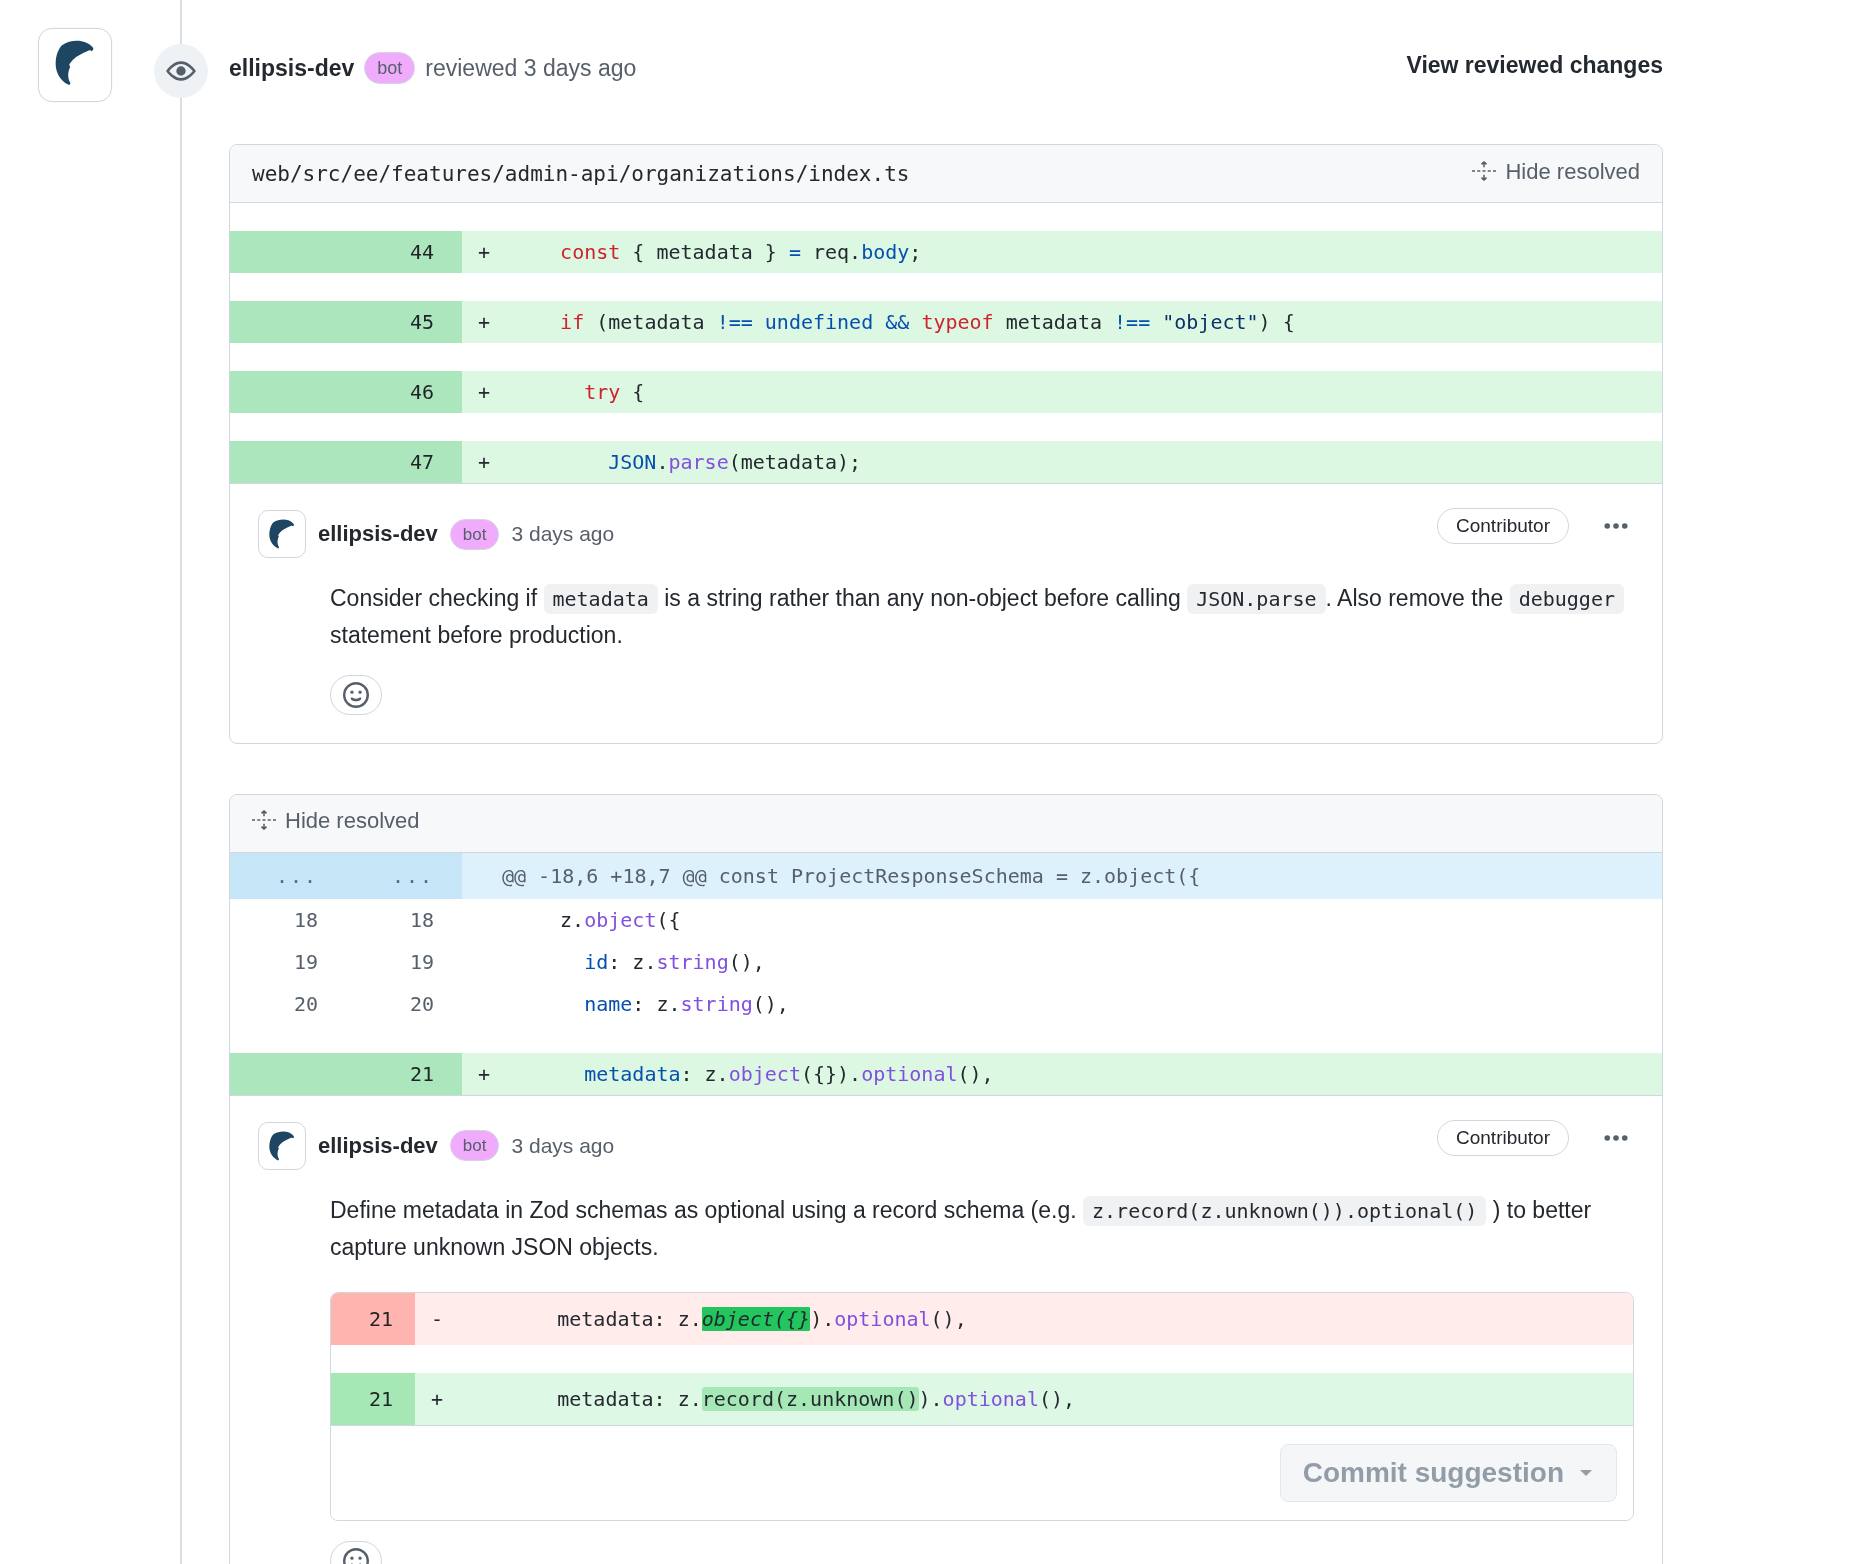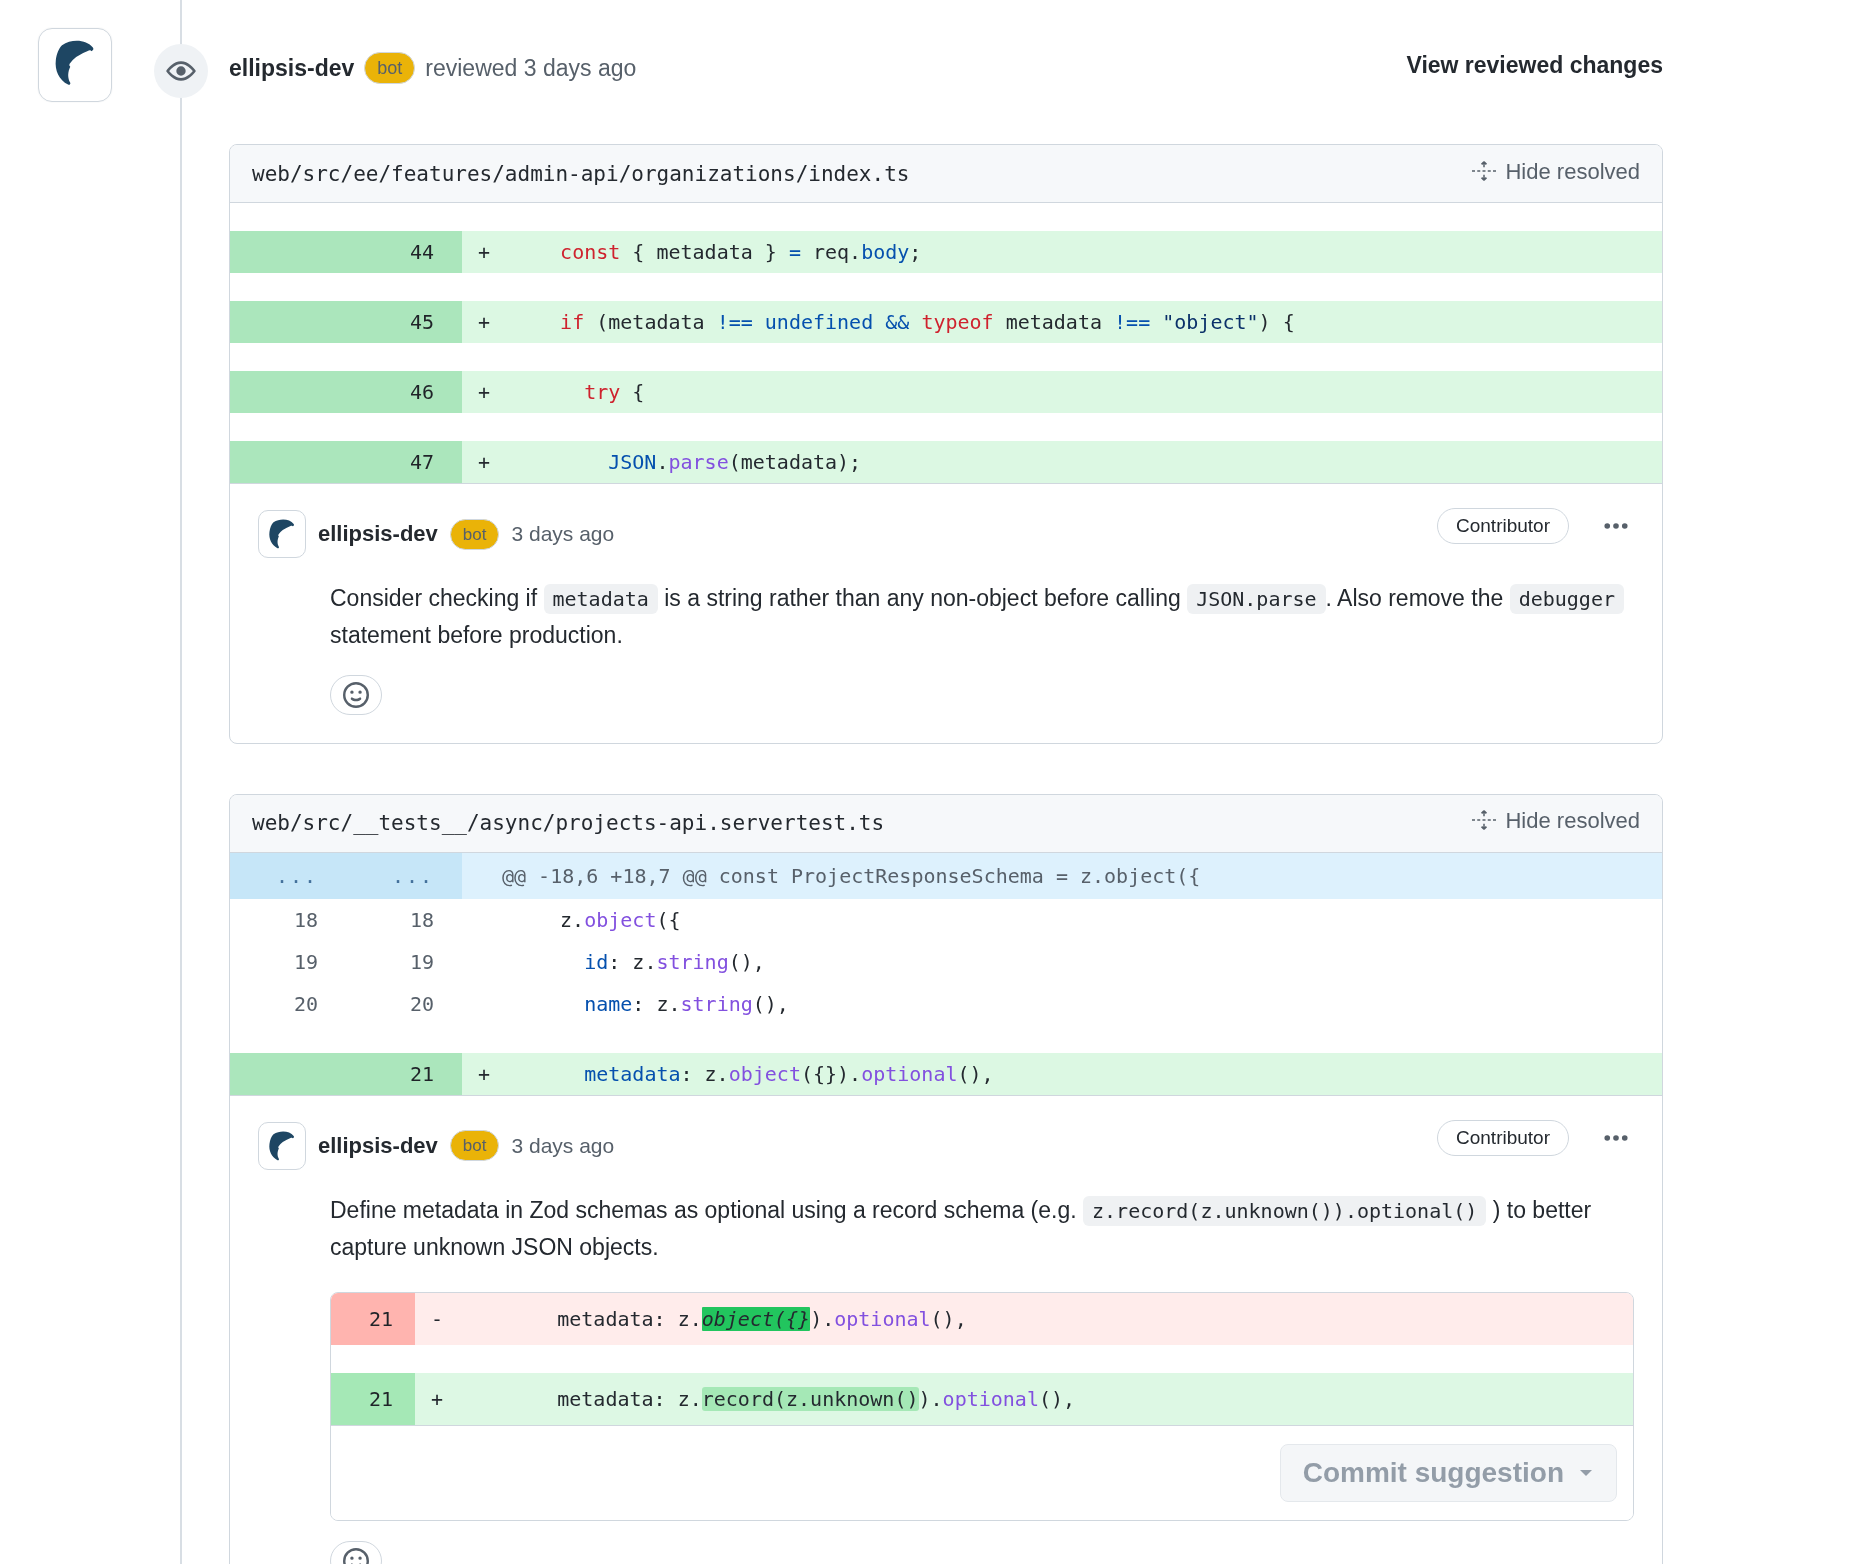--- a/index.html
+++ b/index.html
@@ -23,21 +23,21 @@
     background:#eff2f5; display:flex; align-items:center; justify-content:center; color:#57606a;
   }
 
   .content { position:absolute; left:229px; top:44px; width:1434px; }
 
   
   .review-header { position:relative; height:48px; display:flex; align-items:center; gap:10px; font-size:23px; }
   .author-name { font-weight:700; color:#24292f; }
   .bot-pill {
     font-size:18px; color:#57606a; border:1px solid #d0d7de; border-radius:999px;
-    padding:6px 12px; line-height:1; background:#eab308;
+    padding:6px 12px; line-height:1; background:#f0abfc;
   }
   .muted { color:#57606a; }
   .view-changes { position:absolute; right:0; top:8px; font-size:23px; font-weight:600; color:#24292f; cursor:pointer; }
 
   
   .card { border:1px solid #d0d7de; border-radius:8px; margin-top:50px; background:#fff; overflow:hidden; }
   .card.first { margin-top:52px; }
   .file-bar {
     background:#f6f8fa; border-bottom:1px solid #d0d7de; height:58px;
     display:flex; align-items:center; padding:0 22px; justify-content:space-between;
@@ -204,21 +204,20 @@
       <div class="react-btn">
         <svg width="26" height="26" viewBox="0 0 16 16" fill="currentColor">
           <path d="M8 0a8 8 0 1 1 0 16A8 8 0 0 1 8 0Zm0 1.5a6.5 6.5 0 1 0 0 13 6.5 6.5 0 0 0 0-13Zm-3.1 8.3a.75.75 0 0 1 1.05-.15c.6.45 1.3.7 2.05.7s1.45-.25 2.05-.7a.75.75 0 1 1 .9 1.2c-.85.64-1.87 1-2.95 1s-2.1-.36-2.95-1a.75.75 0 0 1-.15-1.05ZM5.5 5.2a1.05 1.05 0 1 1 0 2.1 1.05 1.05 0 0 1 0-2.1Zm5 0a1.05 1.05 0 1 1 0 2.1 1.05 1.05 0 0 1 0-2.1Z"></path>
         </svg>
       </div>
     </div>
   </div>
 
   <div class="card">
     <div class="file-bar">
-      <span class="file-path mono">web/src/__tests__/async/projects-api.servertest.ts</span>
       <span class="hide-resolved">
         <span>
           <svg width="24" height="24" viewBox="0 0 16 16" fill="currentColor">
             <path d="M8 1.5c.2 0 .4.08.53.22l1.5 1.5-.81.81L8.5 3.3v2.2h-1V3.3l-.72.73-.81-.81 1.5-1.5A.75.75 0 0 1 8 1.5Zm0 13a.75.75 0 0 1-.53-.22l-1.5-1.5.81-.81.72.73v-2.2h1v2.2l.72-.73.81.81-1.5 1.5a.75.75 0 0 1-.53.22Z"></path>
             <path d="M0 7.5h2v1H0v-1Zm3.5 0h2v1h-2v-1Zm3.5 0h2v1H7v-1Zm3.5 0h2v1h-2v-1Zm3.5 0h2v1h-2v-1Z"></path>
           </svg>
         </span>
         <span>Hide resolved</span>
       </span>
     </div>

